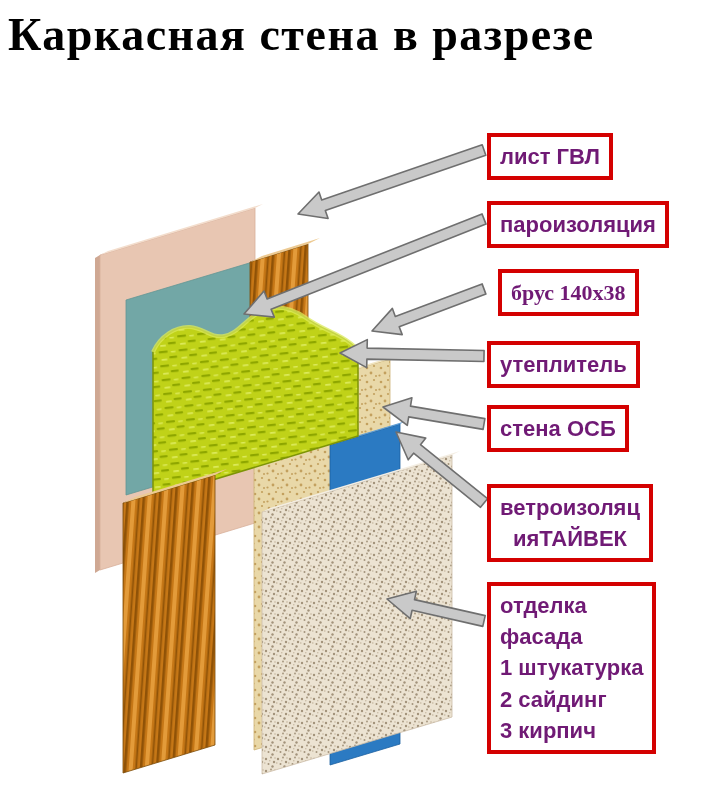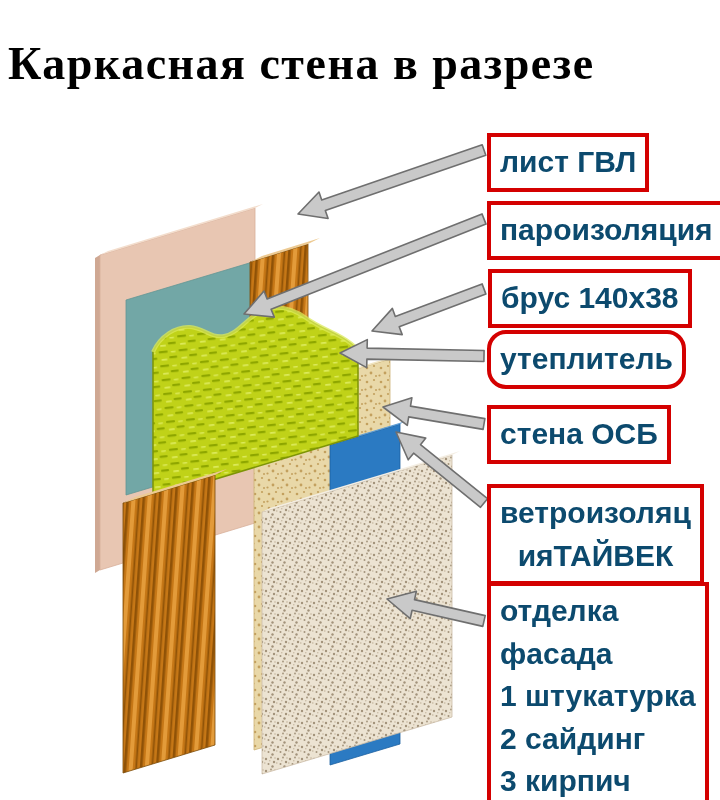--- a/index.html
+++ b/index.html
@@ -1,22 +1,22 @@
 <!DOCTYPE html>
 <html><head>
 <meta charset="utf-8">
 <style>
   html,body{margin:0;padding:0;background:#ffffff;}
   #canvas{position:relative;width:720px;height:800px;background:#ffffff;overflow:hidden;
           font-family:"Liberation Sans",sans-serif;}
   #title{position:absolute;left:8px;top:8px;font-family:"Liberation Serif",serif;
-         font-weight:700;font-size:46px;letter-spacing:1.5px;color:#000;white-space:nowrap;margin-top:29px;}
+         font-weight:700;font-size:46px;letter-spacing:1.5px;color:#000;white-space:nowrap;}
   .scene{position:absolute;left:0;top:0;}
-  .label-box{position:absolute;border:4px solid #d40000;background:#ffffff;color:#0c4a6e;
-             padding:4px 9px;font-weight:700;font-size:30px;line-height:1.42;
+  .label-box{position:absolute;border:4px solid #d40000;background:#ffffff;color:#701a75;
+             padding:4px 9px;font-weight:700;font-size:22px;line-height:1.42;
              white-space:pre-line;}
 </style>
 </head>
 <body>
 
 <div id="canvas">
 
   <div id="title">Каркасная стена в разрезе</div>
 
   <svg class="scene" width="720" height="800" viewBox="0 0 720 800">
@@ -85,22 +85,22 @@
         <polygon points="482.1,283.9 395.3,316.4 392.4,308.4 372,331 402.2,334.6 399.2,326.7 485.9,294.1" fill="#c9c9c9" stroke="#6f6f6f" stroke-width="1.6" stroke-linejoin="round"></polygon>
         <polygon points="484.1,350.5 367.1,348.1 367.3,339.6 340,353 366.7,367.6 366.9,359.1 483.9,361.5" fill="#c9c9c9" stroke="#6f6f6f" stroke-width="1.6" stroke-linejoin="round"></polygon>
         <polygon points="484.9,418.6 410.5,406.1 411.9,397.7 383,407 407.3,425.3 408.7,416.9 483.1,429.4" fill="#c9c9c9" stroke="#6f6f6f" stroke-width="1.6" stroke-linejoin="round"></polygon>
         <polygon points="487.5,498.7 420.5,444.7 425.8,438.1 396,432 408.2,459.8 413.6,453.2 480.5,507.3" fill="#c9c9c9" stroke="#6f6f6f" stroke-width="1.6" stroke-linejoin="round"></polygon>
         <polygon points="485.2,615.6 414.5,599.6 416.4,591.3 387,599 410.2,618.6 412.1,610.3 482.8,626.4" fill="#c9c9c9" stroke="#6f6f6f" stroke-width="1.6" stroke-linejoin="round"></polygon>
       </g>
   </svg>
 
   <div class="label-box" style="left: 487px; top: 133px; border-color: rgb(212, 0, 0);">лист ГВЛ</div>
   <div class="label-box" style="left: 487px; top: 201px; border-color: rgb(212, 0, 0); text-align: right;">пароизоляция</div>
-  <div class="label-box" style="left: 488px; top: 269px; border-color: rgb(212, 0, 0);">брус 140х38</div>
-  <div class="label-box" style="left: 487px; top: 330px; border-color: rgb(212, 0, 0); border-radius: 19px;">утеплитель</div>
+  <div class="label-box" style="left: 498px; top: 269px; border-color: rgb(212, 0, 0); font-family: Liberation Serif, serif;">брус 140х38</div>
+  <div class="label-box" style="left: 487px; top: 341px; border-color: rgb(212, 0, 0);">утеплитель</div>
   <div class="label-box" style="left: 487px; top: 405px; border-color: rgb(212, 0, 0);">стена ОСБ</div>
   <div class="label-box" style="left: 487px; top: 484px; border-color: rgb(212, 0, 0); text-align: center;">ветроизоляц
 ияТАЙВЕК</div>
   <div class="label-box" style="left: 487px; top: 582px; border-color: rgb(212, 0, 0);">отделка
 фасада
 1 штукатурка
 2 сайдинг
 3 кирпич</div>
 
 </div>

